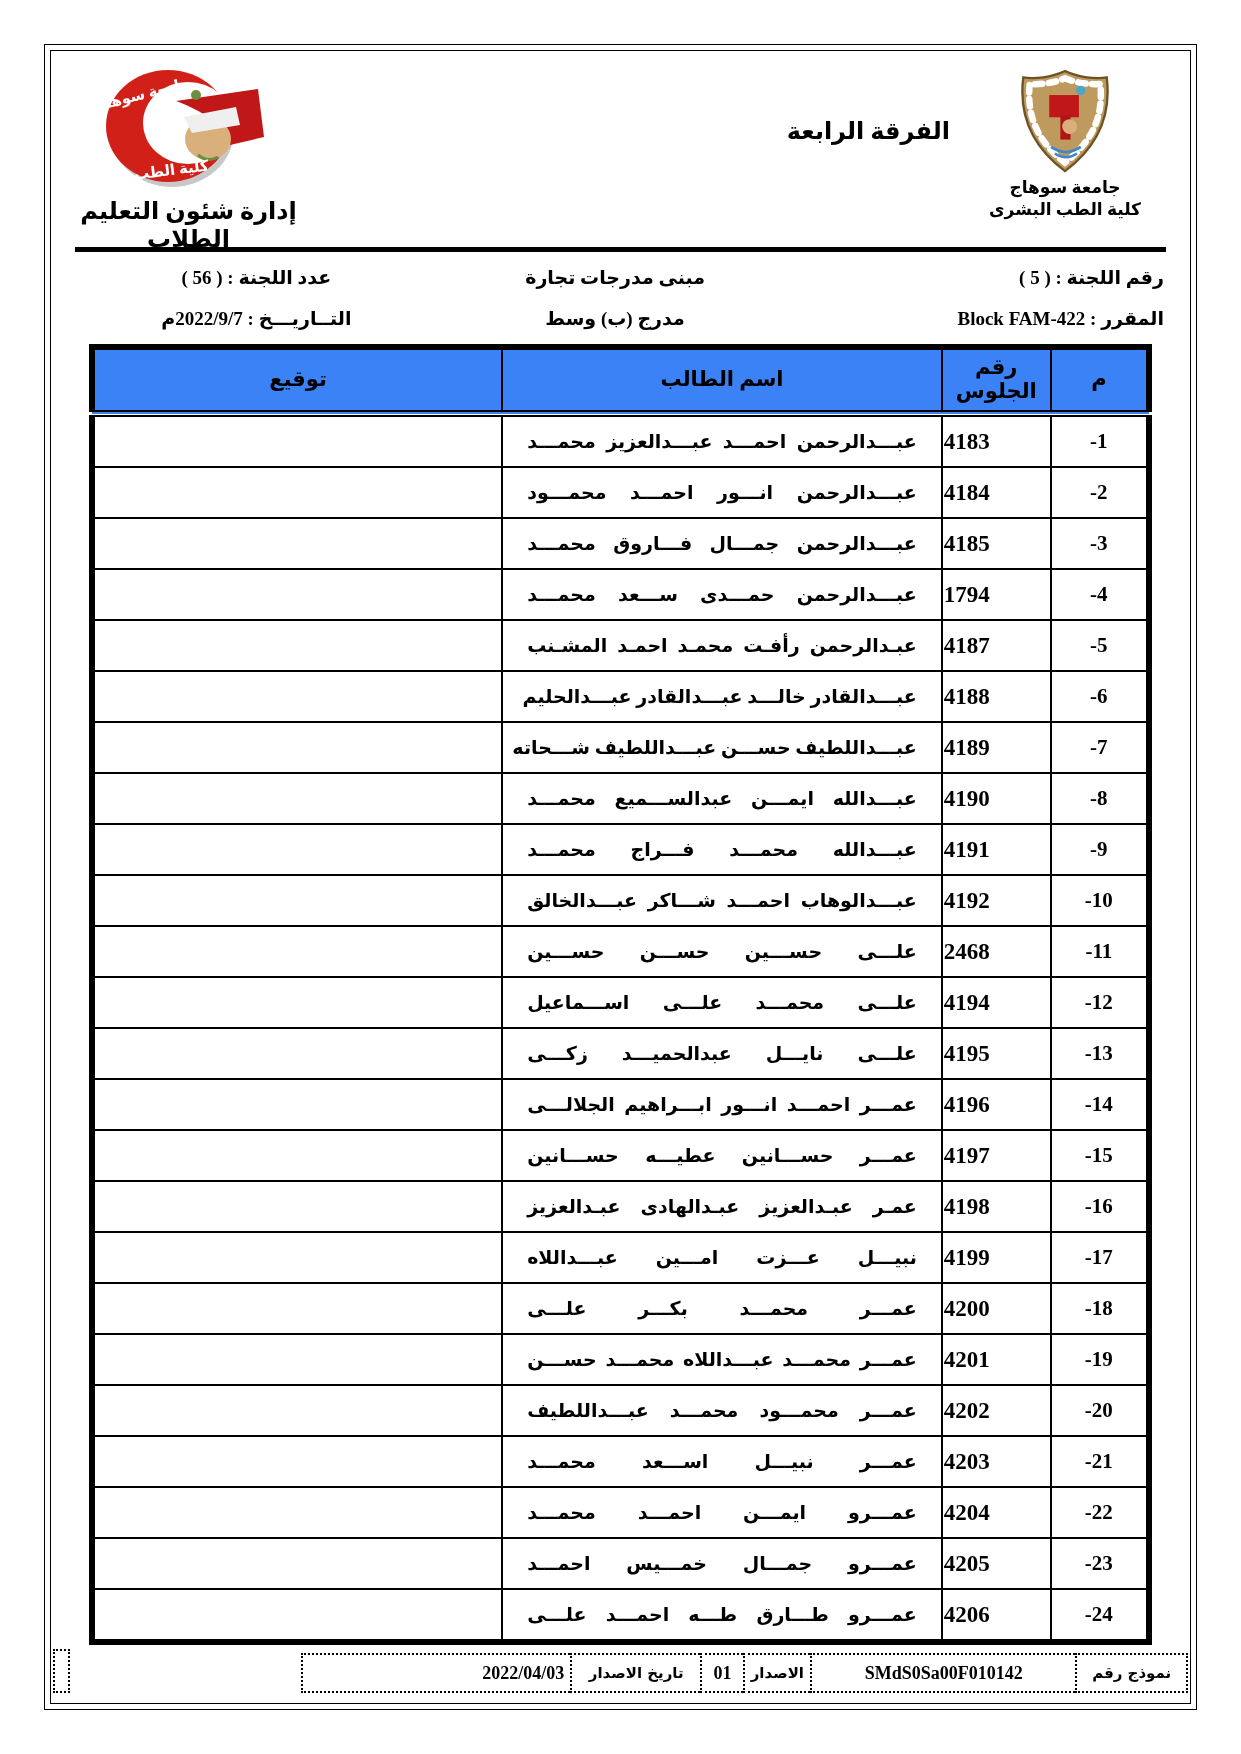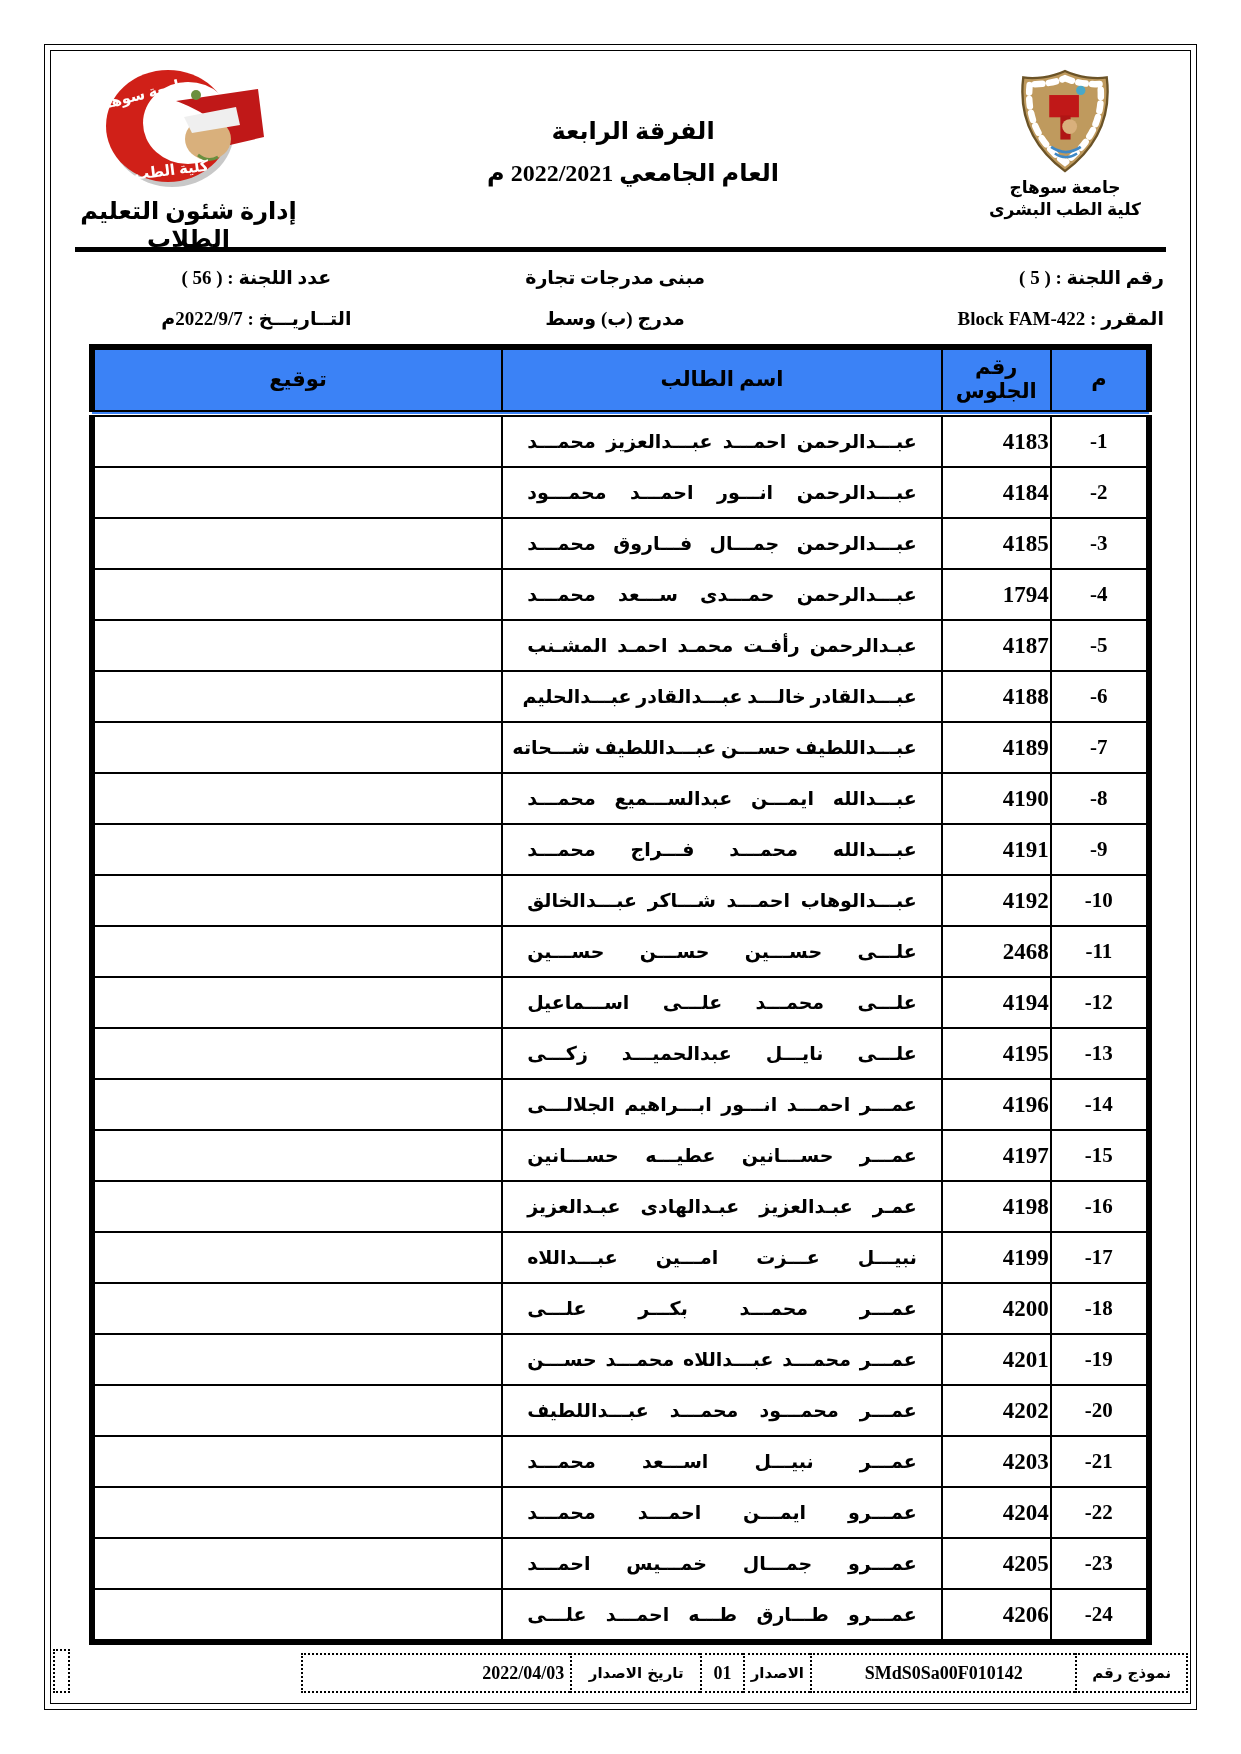--- a/index.html
+++ b/index.html
@@ -15,21 +15,21 @@
   .page::before{
     content:"";position:absolute;inset:5px;border:1px solid #000;pointer-events:none;
   }
   .content{padding:14px 16px 0;}
 
   
   .top-header{display:flex;align-items:flex-start;height:178px;}
   .hdr-right{width:230px;text-align:center;padding-top:6px;}
   .hdr-right .logo{display:block;margin:0 auto;}
   .uni-line{font-weight:bold;font-size:17px;line-height:1.3;}
-  .hdr-center{flex:1;text-align:center;padding-top:58px;}
+  .hdr-center{flex:1;padding-top:58px;}
   .doc-title{font-weight:bold;font-size:24px;}
   .doc-subtitle{font-weight:bold;font-size:24px;margin-top:14px;}
   .hdr-left{width:255px;text-align:center;}
   .dept-line{font-weight:bold;font-size:24px;margin-top:2px;}
 
   .divider{height:5px;background:#000;margin:10px 14px 0;}
 
   
   .info-grid{
     display:grid;grid-template-columns:34% 33% 33%;
@@ -55,21 +55,21 @@
     border:2px solid #000;height:47px;vertical-align:middle;
     font-weight:bold;background:#fff;
   }
   col.c-idx{width:9.3%;} col.c-seat{width:10.3%;} col.c-name{width:41.6%;} col.c-sig{width:38.8%;}
   td.cell-idx{
     font-family:"Liberation Serif","DejaVu Sans",serif;
     font-size:21px;text-align:center;direction:rtl;
   }
   td.cell-seat{
     font-family:"Liberation Serif","DejaVu Sans",serif;
-    font-size:23px;text-align:right;direction:ltr;
+    font-size:23px;text-align:left;direction:ltr;
   }
   td.cell-name{
     font-size:19px;padding:0 24px;white-space:nowrap;overflow:hidden;
     text-align:justify;text-align-last:justify;text-justify:inter-word;
   }
   td.cell-sig{}
 
   
   .footer-mini{
     position:absolute;bottom:16px;left:8px;width:13px;height:40px;
@@ -108,21 +108,20 @@
           <circle cx="60" cy="66" r="8" fill="#d9b07c"></circle>
           <path d="M40,88 q16,11 32,0" fill="none" stroke="#3f88c5" stroke-width="3"></path>
           <path d="M44,95 q12,8 24,0" fill="none" stroke="#3f88c5" stroke-width="2.5"></path>
         </svg>
         <div class="uni-line">جامعة سوهاج</div>
         <div class="uni-line">كلية الطب البشرى</div>
       </div>
 
       <div class="hdr-center">
         <div class="doc-title">الفرقة الرابعة</div>
-        <div class="doc-subtitle">العام الجامعي 2022/2021 م</div>
       </div>
 
       <div class="hdr-left">
         <svg class="logo" width="218" height="132" viewBox="0 0 218 132">
           <ellipse cx="92" cy="72" rx="62" ry="56" fill="#9b9b9b" opacity="0.55"></ellipse>
           <ellipse cx="88" cy="67" rx="62" ry="56" fill="#d02018"></ellipse>
           <ellipse cx="108" cy="64" rx="45" ry="41" fill="#ffffff"></ellipse>
           <path d="M96,42 L178,30 L184,78 L150,86 C140,62 118,50 96,42 Z" fill="#c01818"></path>
           <ellipse cx="128" cy="80" rx="23" ry="21" fill="#d9b07c"></ellipse>
           <path d="M104,58 L156,48 L160,66 L112,74 Z" fill="#efefef"></path>

